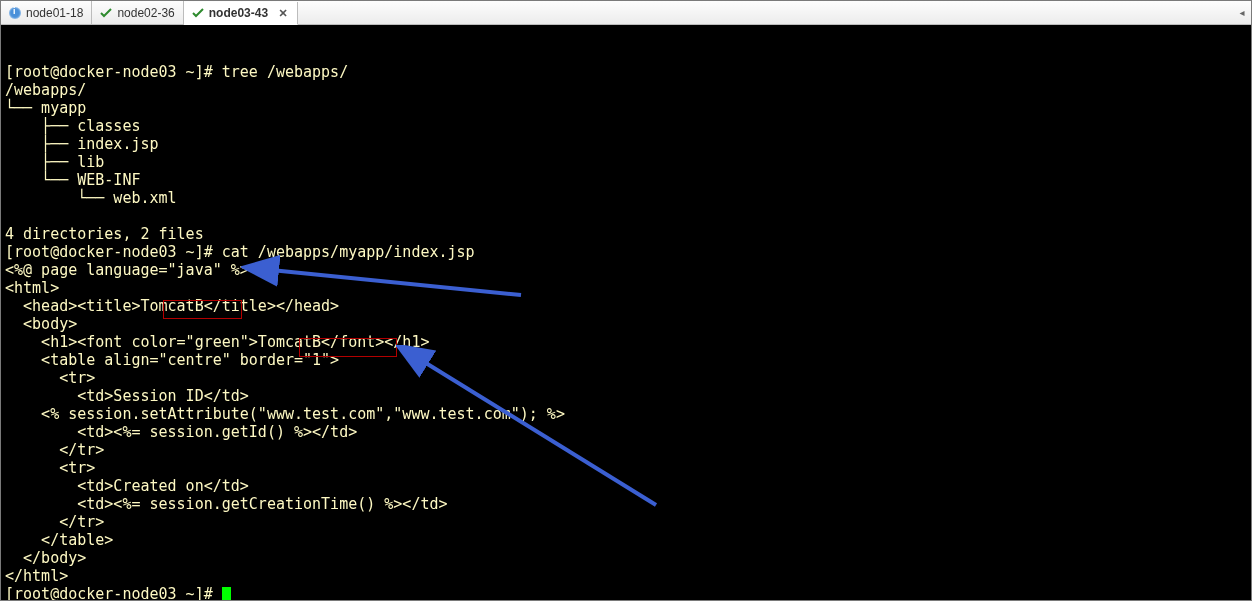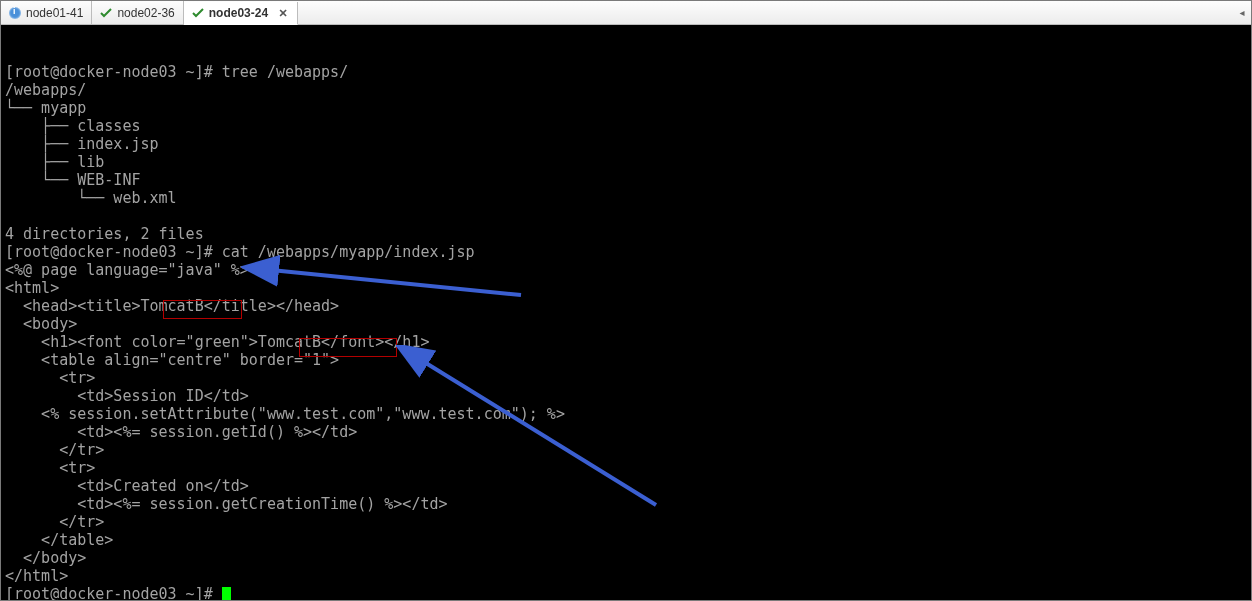--- a/index.html
+++ b/index.html
@@ -5,21 +5,21 @@
   * { margin: 0; padding: 0; box-sizing: border-box; }
   html, body { width: 1252px; height: 601px; overflow: hidden; font-family: "Microsoft YaHei", sans-serif; background: #fff; }
   .window { width: 1252px; height: 601px; border: 1px solid #7a7a7a; background: #fff; display: flex; flex-direction: column; }
 
   .tabbar { height: 24px; background: linear-gradient(#fdfdfd,#ececec); border-bottom: 1px solid #bcbcbc; display: flex; align-items: stretch; position: relative; }
   .tab { display: flex; align-items: center; padding: 0 8px; font-size: 12px; color: #333; border-right: 1px solid #bcbcbc; gap: 5px; cursor: default; }
   .tab.active { background: #fff; border-bottom: 1px solid #fff; position: relative; top: 1px; font-weight: bold; }
   .tab .close { width: 12px; height: 12px; display: inline-flex; align-items: center; justify-content: center; font-size: 11px; color: #555; margin-left: 4px; }
   .tabbar .arrow { margin-left: auto; width: 18px; display: flex; align-items: center; justify-content: center; color: #666; font-size: 10px; }
 
-  .terminal { flex: 1; background: #000; color: #a3a3a3; font-family: "Consolas","DejaVu Sans Mono",monospace; font-size: 15px; line-height: 18px; padding: 2px 4px; white-space: pre; overflow: hidden; position: relative; }
+  .terminal { flex: 1; background: #000; color: #fef9c3; font-family: "Consolas","DejaVu Sans Mono",monospace; font-size: 15px; line-height: 18px; padding: 2px 4px; white-space: pre; overflow: hidden; position: relative; }
   .terminal .line { height: 18px; }
   .cursor { display: inline-block; width: 9px; height: 16px; background: #00ff00; vertical-align: bottom; }
 
   .redbox { position: absolute; border: 1px solid #b30000; pointer-events: none; }
   .redbox1 { left: 162px; top: 275px; width: 79px; height: 19px; }
   .redbox2 { left: 298px; top: 313px; width: 98px; height: 19px; }
 
   svg.annot { position: absolute; pointer-events: none; }
 
   
@@ -29,37 +29,37 @@
   .dot-green svg{width:12px;height:12px;display:block;}
 </style>
 </head>
 <body>
 
 <div class="window">
 
   <div class="tabbar">
     <div class="tab">
       <span class="dot-blue"></span>
-      <span>node01-41</span>
+      <span>node01-18</span>
     </div>
     <div class="tab">
       <span class="dot-green">
           <svg viewBox="0 0 12 12">
             <path d="M1 6 L4 9 L11 2" stroke="#2e8b2e" stroke-width="2" fill="none"></path>
           </svg>
         </span>
       <span>node02-36</span>
     </div>
     <div class="tab active">
       <span class="dot-green">
           <svg viewBox="0 0 12 12">
             <path d="M1 6 L4 9 L11 2" stroke="#2e8b2e" stroke-width="2" fill="none"></path>
           </svg>
         </span>
-      <span>node03-24</span>
+      <span>node03-43</span>
       <span class="close">✕</span>
     </div>
     <div class="arrow">◂</div>
   </div>
 
   <div class="terminal">
     <div id="term-lines"><div class="line">[root@docker-node03 ~]# tree /webapps/</div><div class="line">/webapps/</div><div class="line">└── myapp</div><div class="line">    ├── classes</div><div class="line">    ├── index.jsp</div><div class="line">    ├── lib</div><div class="line">    └── WEB-INF</div><div class="line">        └── web.xml</div><div class="line"></div><div class="line">4 directories, 2 files</div><div class="line">[root@docker-node03 ~]# cat /webapps/myapp/index.jsp</div><div class="line">&lt;%@ page language="java" %&gt;</div><div class="line">&lt;html&gt;</div><div class="line">  &lt;head&gt;&lt;title&gt;TomcatB&lt;/title&gt;&lt;/head&gt;</div><div class="line">  &lt;body&gt;</div><div class="line">    &lt;h1&gt;&lt;font color="green"&gt;TomcatB&lt;/font&gt;&lt;/h1&gt;</div><div class="line">    &lt;table align="centre" border="1"&gt;</div><div class="line">      &lt;tr&gt;</div><div class="line">        &lt;td&gt;Session ID&lt;/td&gt;</div><div class="line">    &lt;% session.setAttribute("www.test.com","www.test.com"); %&gt;</div><div class="line">        &lt;td&gt;&lt;%= session.getId() %&gt;&lt;/td&gt;</div><div class="line">      &lt;/tr&gt;</div><div class="line">      &lt;tr&gt;</div><div class="line">        &lt;td&gt;Created on&lt;/td&gt;</div><div class="line">        &lt;td&gt;&lt;%= session.getCreationTime() %&gt;&lt;/td&gt;</div><div class="line">      &lt;/tr&gt;</div><div class="line">    &lt;/table&gt;</div><div class="line">  &lt;/body&gt;</div><div class="line">&lt;/html&gt;</div><div class="line">[root@docker-node03 ~]# <span class="cursor"></span></div></div>
 
     
     <div class="redbox redbox1"></div>

